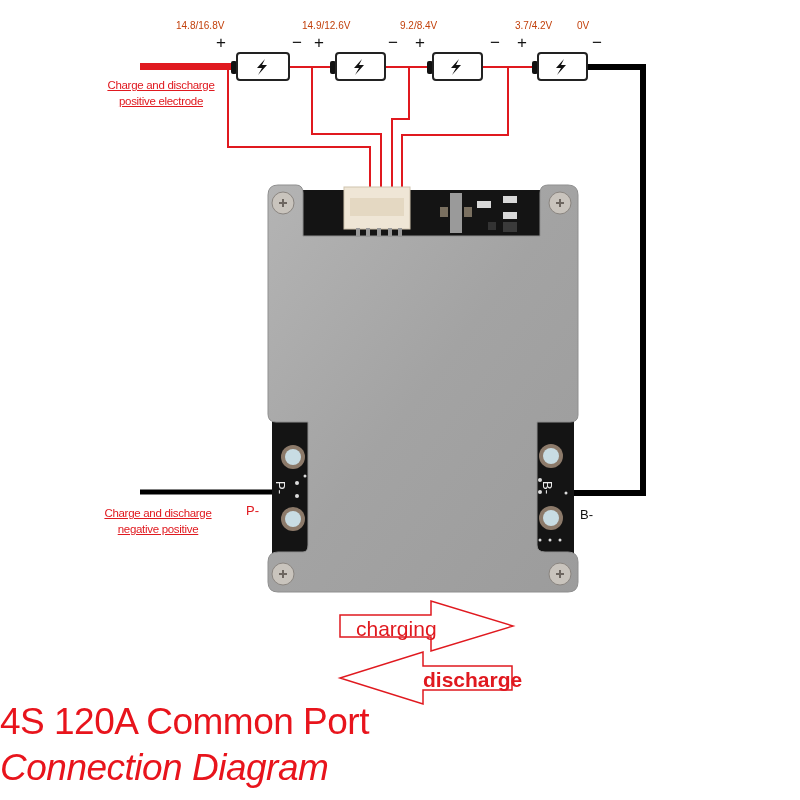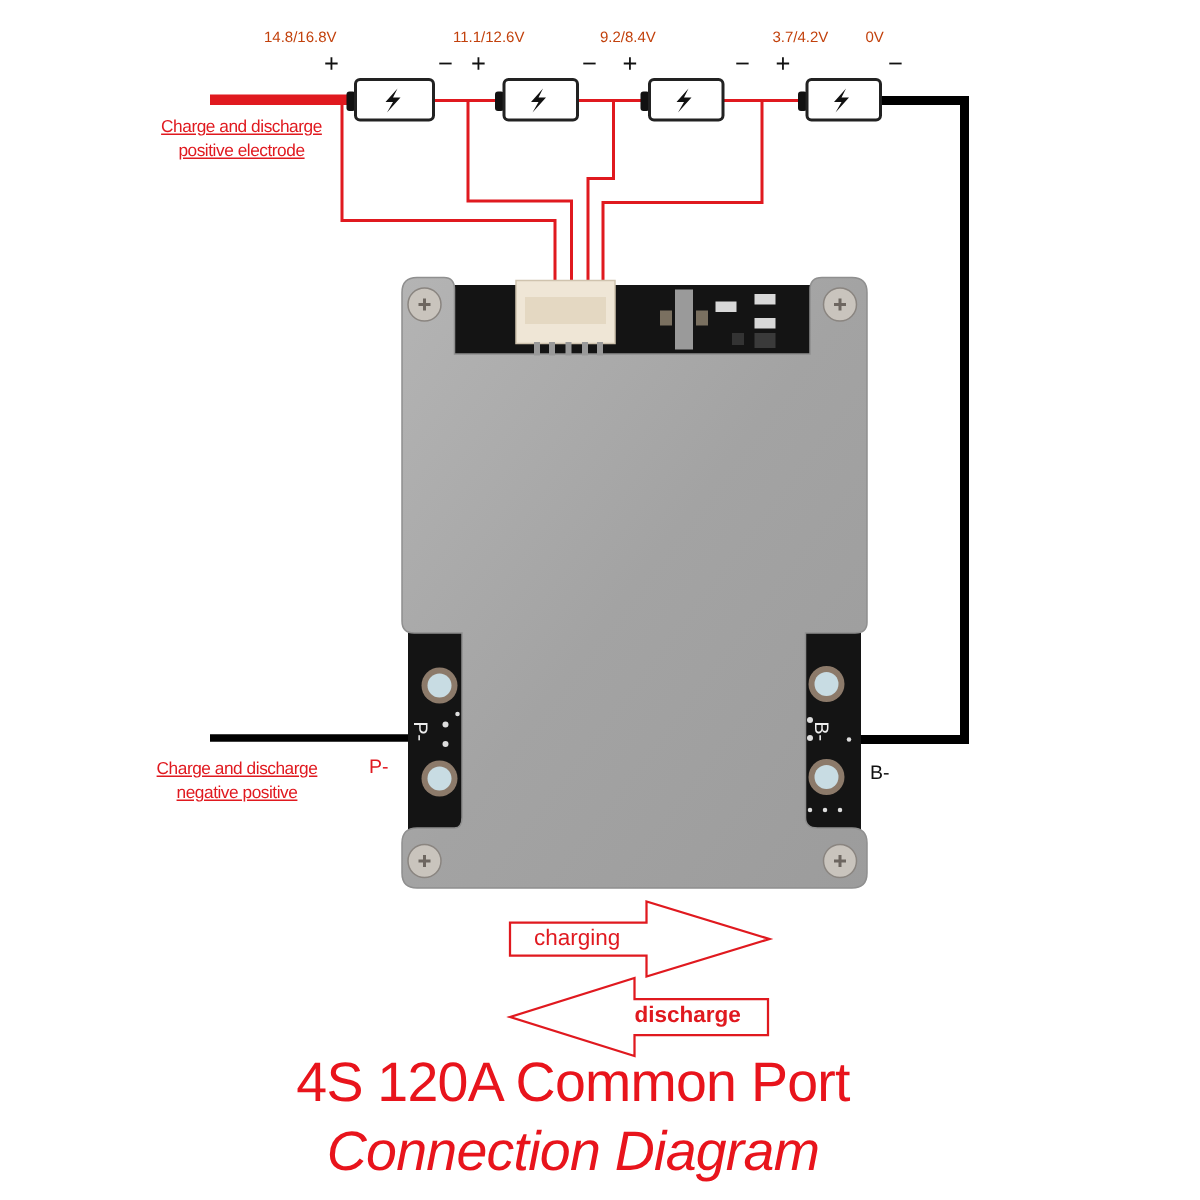--- a/index.html
+++ b/index.html
@@ -2,23 +2,23 @@
 <html><head>
 <meta charset="utf-8">
 <style>
   html,body{margin:0;padding:0;background:#ffffff;}
   body{width:800px;height:800px;position:relative;overflow:hidden;font-family:"Liberation Sans","DejaVu Sans",sans-serif;}
   .abs{position:absolute;}
   .volt{position:absolute;top:8px;color:#c2410c;font-size:10px;white-space:nowrap;margin-top:12px;}
   .sign{position:absolute;top:34px;color:#111;font-size:17px;line-height:17px;}
   .label-red{position:absolute;color:#e0191f;font-size:11.5px;text-align:center;line-height:16px;letter-spacing:-0.3px;text-decoration:underline;}
   .port{position:absolute;font-size:13px;}
-  .title{position:absolute;left:0;width:764px;text-align:center;color:#e8141c;font-size:37px;letter-spacing:-0.5px;line-height:44px;}
+  .title{position:absolute;left:0;width:764px;text-align:left;color:#e8141c;font-size:37px;letter-spacing:-0.5px;line-height:44px;}
   svg{position:absolute;left:0;top:0;}
-  .arrow-text{position:absolute;color:#e0191f;font-size:15px;}
+  .arrow-text{position:absolute;color:#e0191f;font-size:21px;}
 </style>
 </head>
 <body>
 
 <svg width="800" height="800">
 
   <rect x="140" y="63" width="95" height="7" fill="#e0191f"></rect>
 
   <line x1="289" y1="67" x2="336" y2="67" stroke="#e0191f" stroke-width="2"></line>
   <line x1="385" y1="67" x2="433" y2="67" stroke="#e0191f" stroke-width="2"></line>
@@ -129,21 +129,21 @@
       <circle cx="550" cy="540" r="1.5" fill="#ddd"></circle>
       <circle cx="560" cy="540" r="1.5" fill="#ddd"></circle>
   </g>
 
   <path d="M340 615 L431 615 L431 601 L513 626 L431 651 L431 637 L340 637 Z" fill="#fff" stroke="#e0191f" stroke-width="1.5"></path>
 
   <path d="M512 666 L423 666 L423 652 L340 678 L423 704 L423 690 L512 690 Z" fill="#fff" stroke="#e0191f" stroke-width="1.5"></path>
 </svg>
 
 <div class="volt" style="left:176px;">14.8/16.8V</div>
-<div class="volt" style="left:302px;">11.1/12.6V</div>
+<div class="volt" style="left:302px;">14.9/12.6V</div>
 <div class="volt" style="left:400px;">9.2/8.4V</div>
 <div class="volt" style="left:515px;">3.7/4.2V</div>
 <div class="volt" style="left:577px;">0V</div>
 
 <div class="sign" style="left:216px;">+</div>
 <div class="sign" style="left:292px;">−</div>
 <div class="sign" style="left:314px;">+</div>
 <div class="sign" style="left:388px;">−</div>
 <div class="sign" style="left:415px;">+</div>
 <div class="sign" style="left:490px;">−</div>

